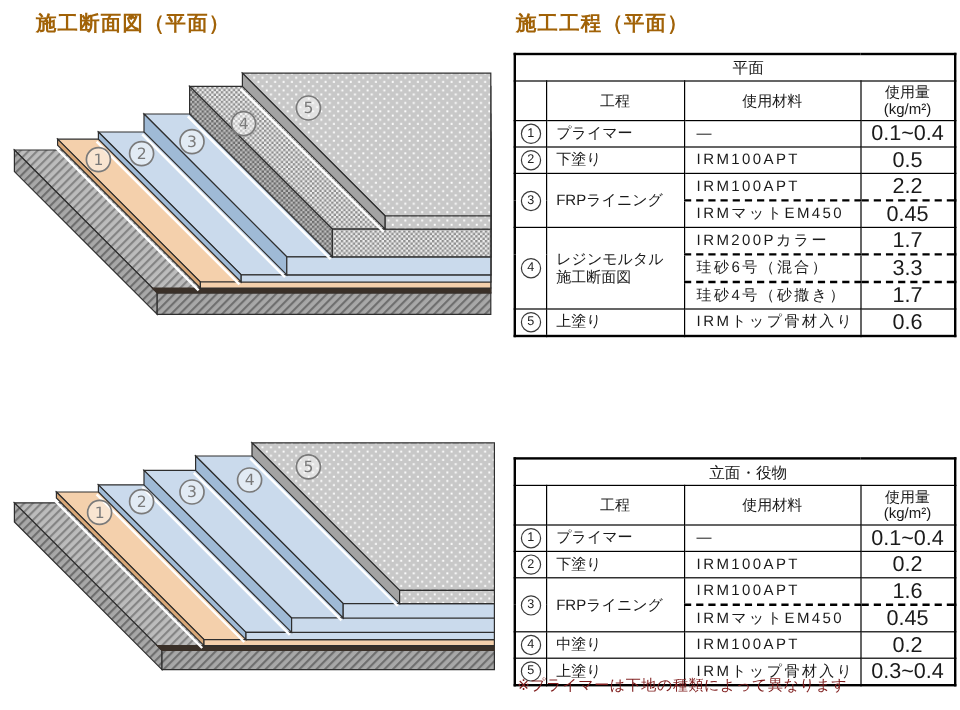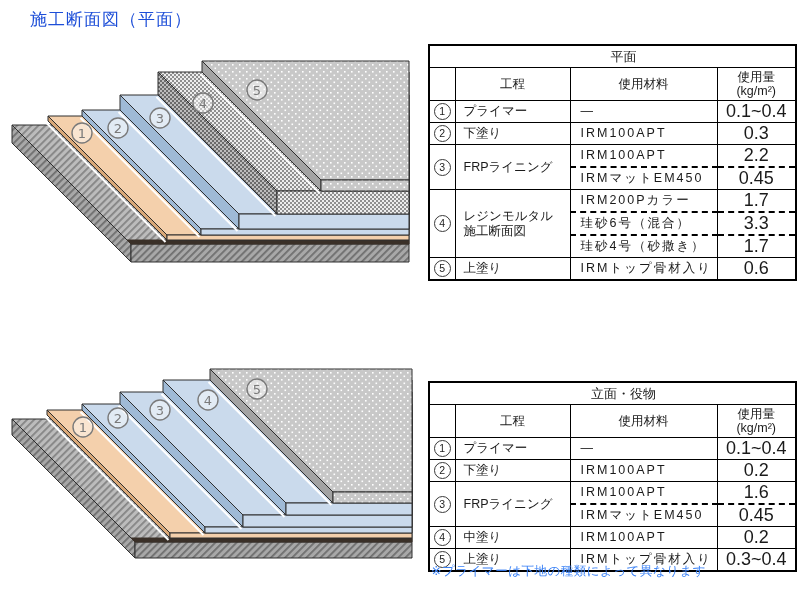--- a/index.html
+++ b/index.html
@@ -1,19 +1,19 @@
 <!DOCTYPE html>
 <html><head>
 <meta charset="utf-8">
 <style>
   html,body{margin:0;padding:0;background:#fff;}
   body{font-family:"Liberation Sans","DejaVu Sans",sans-serif;color:#1a1a1a;}
   .canvas{position:relative;width:800px;height:592px;background:#ffffff;overflow:hidden;}
 
-  .sec-title{position:absolute;font-size:17px;font-weight:400;letter-spacing:1px;color:#1d4ed8;white-space:nowrap;}
+  .sec-title{position:absolute;font-size:17px;font-weight:700;letter-spacing:1px;color:#a16207;white-space:nowrap;}
   #title-plan-diagram{left:30px;top:8px;}
   #title-plan-process{left:430px;top:8px;}
   #title-elev-diagram{left:38px;top:336px;}
   #title-elev-process{left:430px;top:336px;}
 
   svg.diagram{position:absolute;left:0;}
   #diagram-plan{top:40px;width:430px;height:245px;}
   #diagram-elevation{top:350px;width:430px;height:235px;}
 
   .spec-table{position:absolute;left:428px;border-collapse:collapse;border:2px solid #000;table-layout:fixed;background:#fff;}
@@ -22,28 +22,29 @@
   .spec-table th,.spec-table td{border:1px solid #000;padding:1px 1px;font-size:12.5px;vertical-align:middle;overflow:hidden;}
   .spec-table th{font-weight:normal;text-align:center;white-space:pre-line;line-height:14px;padding:2px 2px;}
   th.group-hd{height:17px;font-size:13px;padding-left:24px;}
   .spec-table td{height:19px;line-height:15px;}
   td.c-no{text-align:center;padding:1px 2px;}
   td.c-proc{text-align:left;padding-left:8px;white-space:pre-line;}
   td.c-mat{text-align:left;padding-left:10px;letter-spacing:2px;}
   td.c-amt{text-align:center;font-size:18px;}
   tr.subrow td{border-top:2px dashed #000;}
   .tno{display:inline-block;width:15px;height:15px;border:1px solid #3a3a3a;border-radius:50%;font-size:10.5px;line-height:14.5px;text-align:center;color:#222;letter-spacing:0;}
-  #footnote{position:absolute;left:431px;top:563px;font-size:12.5px;letter-spacing:0.5px;color:#3b82f6;white-space:nowrap;}
+  #footnote{position:absolute;left:431px;top:563px;font-size:12.5px;letter-spacing:0.5px;color:#7f1d1d;white-space:nowrap;}
 </style>
 </head>
 <body>
 
 <div class="canvas">
 
   <div class="sec-title" id="title-plan-diagram">施工断面図（平面）</div>
+  <div class="sec-title" id="title-plan-process">施工工程（平面）</div>
 
   <svg class="diagram" id="diagram-plan" viewBox="0 40 430 245">
       <defs>
         <pattern id="diagram-plan-hatch" width="5" height="5" patternUnits="userSpaceOnUse" patternTransform="rotate(45)">
           <rect width="5" height="5" fill="#bcbcbc"></rect>
           <rect width="1.8" height="5" fill="#848484"></rect>
         </pattern>
         <pattern id="diagram-plan-hatchD" width="5" height="5" patternUnits="userSpaceOnUse" patternTransform="rotate(45)">
           <rect width="5" height="5" fill="#a8a8a8"></rect>
           <rect width="1.8" height="5" fill="#6f6f6f"></rect>
@@ -204,21 +205,21 @@
         <tr>
           <td class="c-no" rowspan="1"><span class="tno">1</span></td>
           <td class="c-proc" rowspan="1">プライマー</td>
           <td class="c-mat">—</td>
           <td class="c-amt">0.1~0.4</td>
         </tr>
         <tr>
           <td class="c-no" rowspan="1"><span class="tno">2</span></td>
           <td class="c-proc" rowspan="1">下塗り</td>
           <td class="c-mat">IRM100APT</td>
-          <td class="c-amt">0.3</td>
+          <td class="c-amt">0.5</td>
         </tr>
         <tr>
           <td class="c-no" rowspan="2"><span class="tno">3</span></td>
           <td class="c-proc" rowspan="2">FRPライニング</td>
           <td class="c-mat">IRM100APT</td>
           <td class="c-amt">2.2</td>
         </tr>
         <tr class="subrow">
           <td class="c-mat">IRMマットEM450</td>
           <td class="c-amt">0.45</td>

